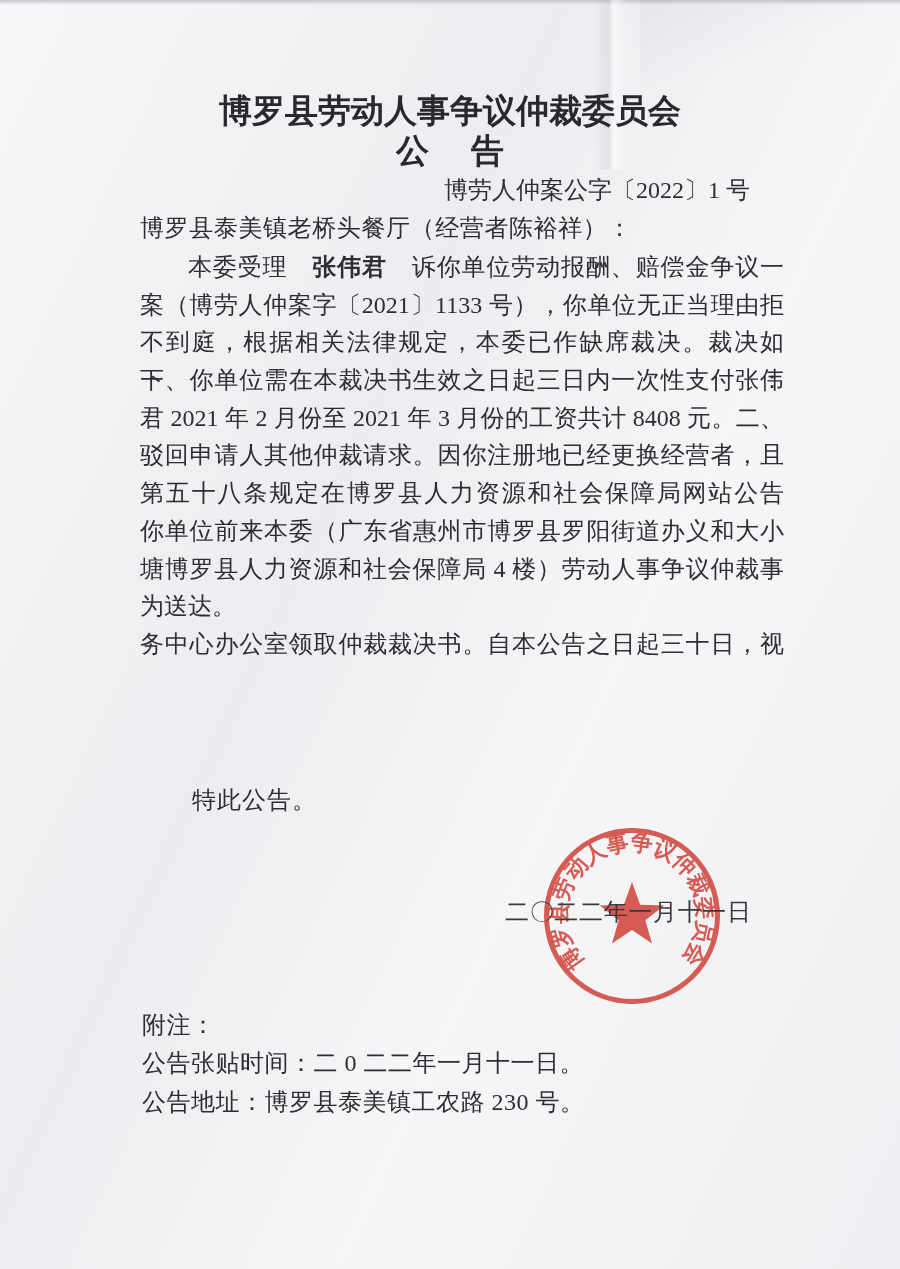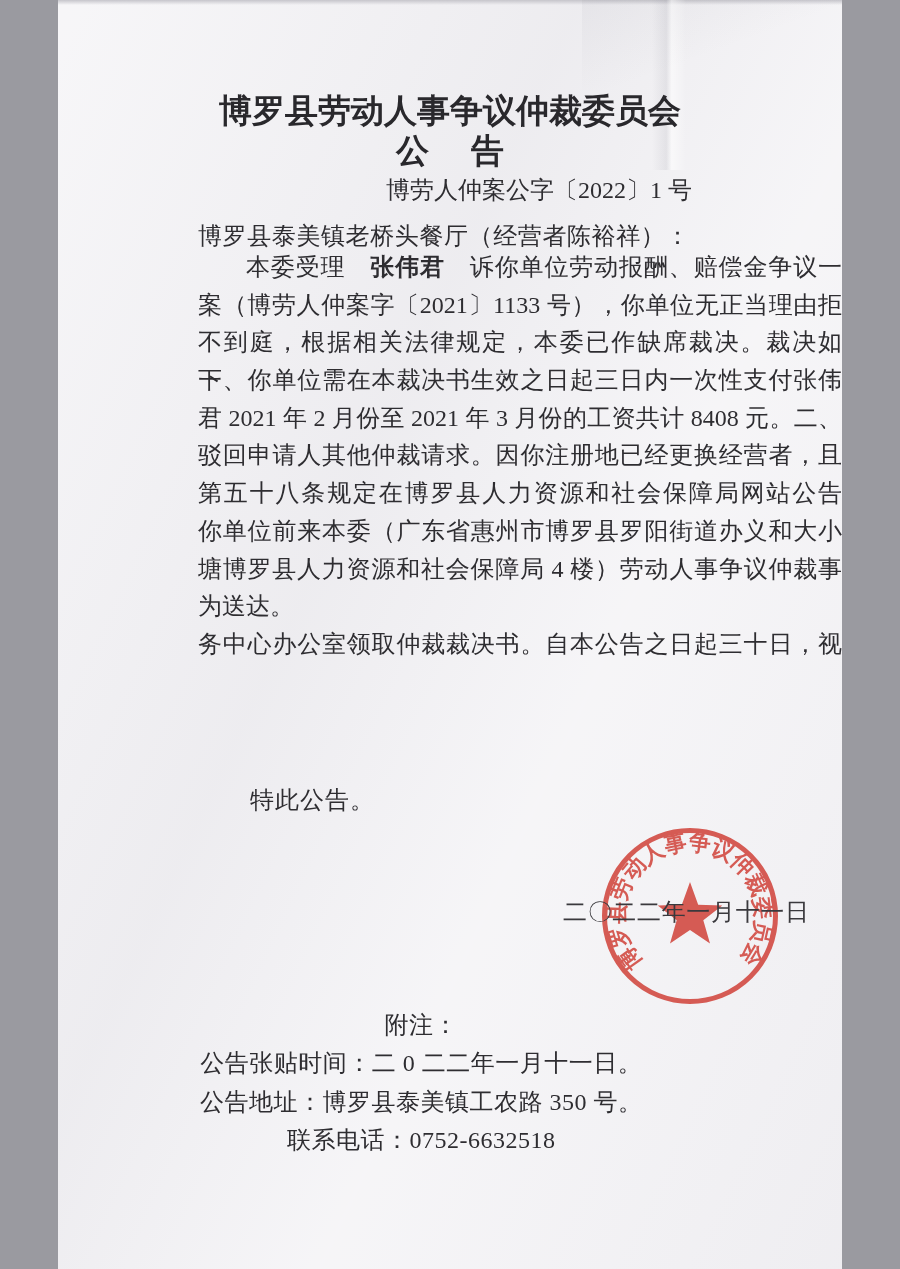--- a/index.html
+++ b/index.html
@@ -1,18 +1,18 @@
 <!DOCTYPE html>
 <html><head>
 <meta charset="utf-8">
 <style>
   html, body { margin: 0; padding: 0; background: #9a9aa0; }
   .page {
     position: relative;
-    width: 784px;
+    width: 900px;
     height: 1269px;
     margin: 0 auto;
     background-color: #f3f2f5;
     font-family: "Liberation Serif", "DejaVu Serif", serif;
     color: #2e2d31;
     overflow: hidden;
     text-decoration: underline;
   }
   
   .page::before {
@@ -45,21 +45,21 @@
     position: absolute; top: 131px; left: 0; width: 100%;
     display: flex; justify-content: center; gap: 42px;
     font-size: 33px; line-height: 40px; font-weight: 700; color: #29282c;
   }
   .docnum {
     position: absolute; top: 176px; right: 150px;
     font-size: 24px; line-height: 28px;
   }
   .addressee {
     position: absolute; top: 213px; left: 140px;
-    font-size: 24px; line-height: 30px; letter-spacing: 0.6px; margin-top: 8px;
+    font-size: 24px; line-height: 30px; letter-spacing: 0.6px;
   }
   .body-block {
     position: absolute; top: 249px; left: 140px; width: 644px;
   }
   .body-line {
     height: 37.7px; line-height: 37.7px;
     font-size: 24px;
     text-align: justify; text-align-last: justify;
     white-space: normal;
   }
@@ -78,21 +78,20 @@
     z-index: 3; color: #3a393d;
   }
   .seal {
     position: absolute; top: 825px; left: 541px;
     width: 182px; height: 182px;
     z-index: 2; opacity: 0.82;
   }
   .notes {
     position: absolute; top: 1006px; left: 142px;
     font-size: 24px;
-    text-align: center;
   }
   .notes div { height: 38.3px; line-height: 38.3px; letter-spacing: 0.5px; }
 </style>
 </head>
 <body>
 
 <div class="page">
 
   <div class="crease-top"></div>
   <div class="crease-vert"></div>
@@ -134,17 +133,16 @@
     <text font-size="23" fill="#cf3a31" font-weight="600">
       <textPath href="#sealArc" startOffset="0" textLength="306" lengthAdjust="spacingAndGlyphs">博罗县劳动人事争议仲裁委员会</textPath>
     </text>
   </svg>
 
   <div class="date-line">二〇二二年一月十一日</div>
 
   <div class="notes">
     <div>附注：</div>
     <div>公告张贴时间：二 0 二二年一月十一日。</div>
-    <div>公告地址：博罗县泰美镇工农路 350 号。</div>
-    <div>联系电话：0752-6632518</div>
+    <div>公告地址：博罗县泰美镇工农路 230 号。</div>
   </div>
 
 </div>
 
 </body></html>

